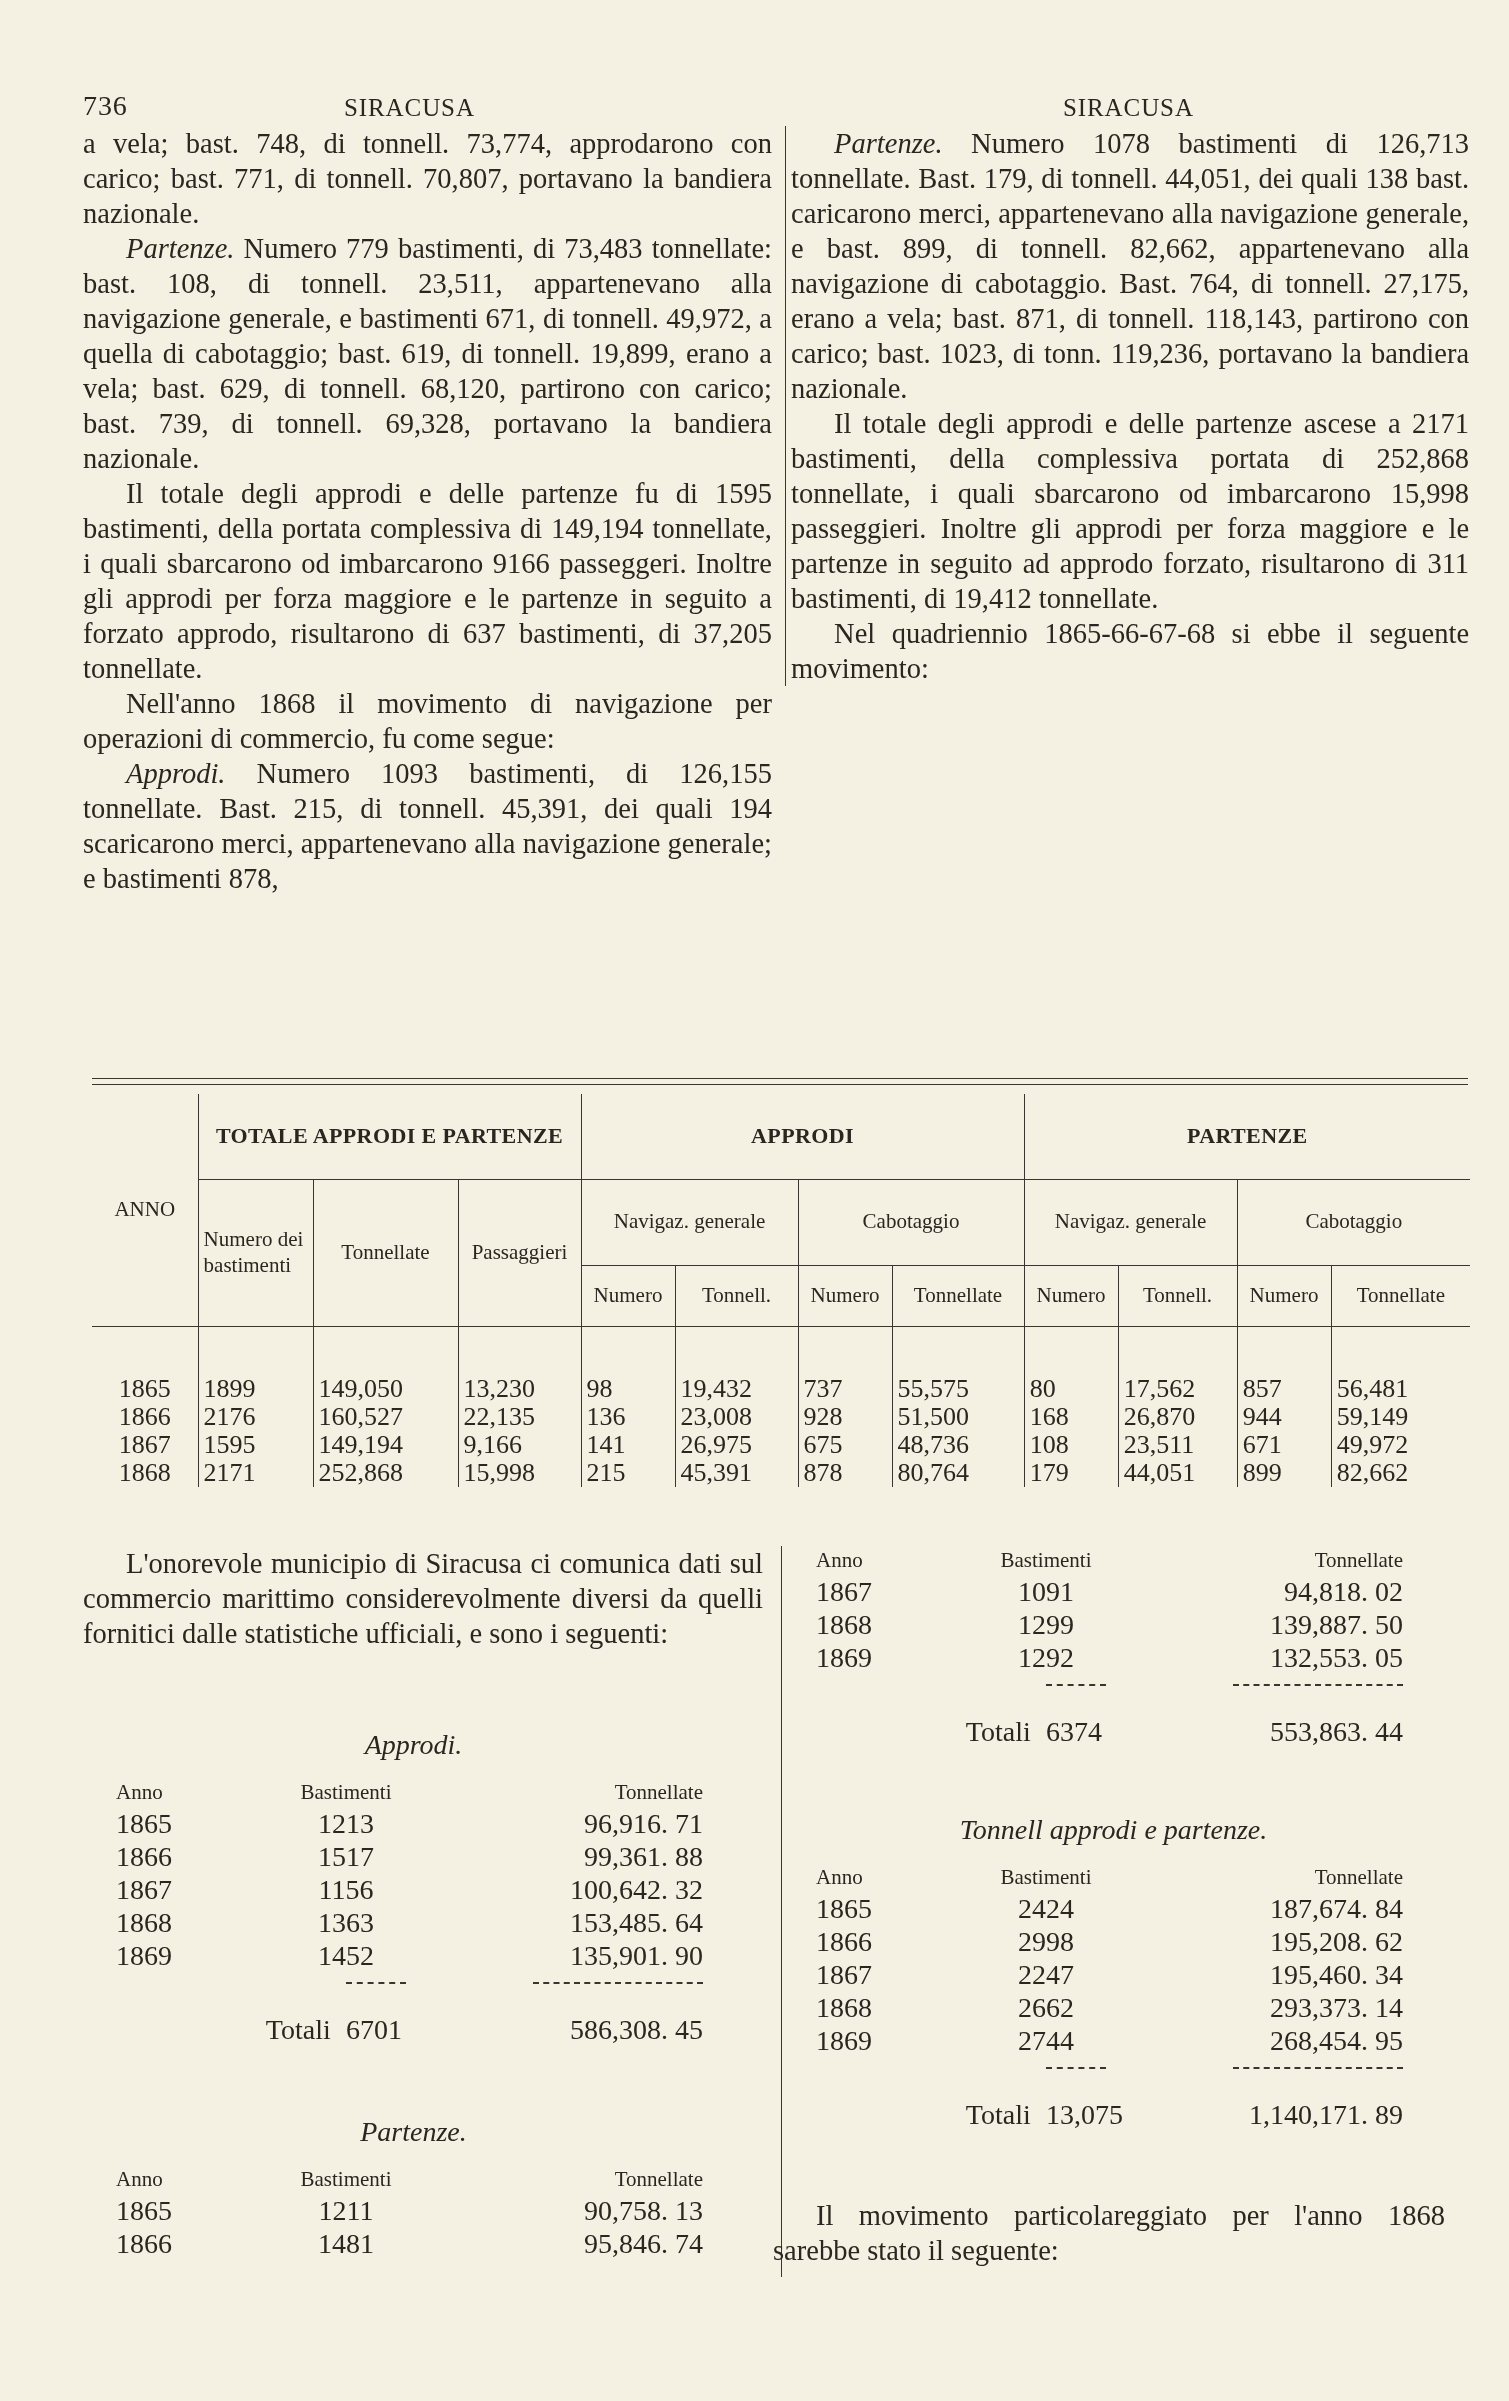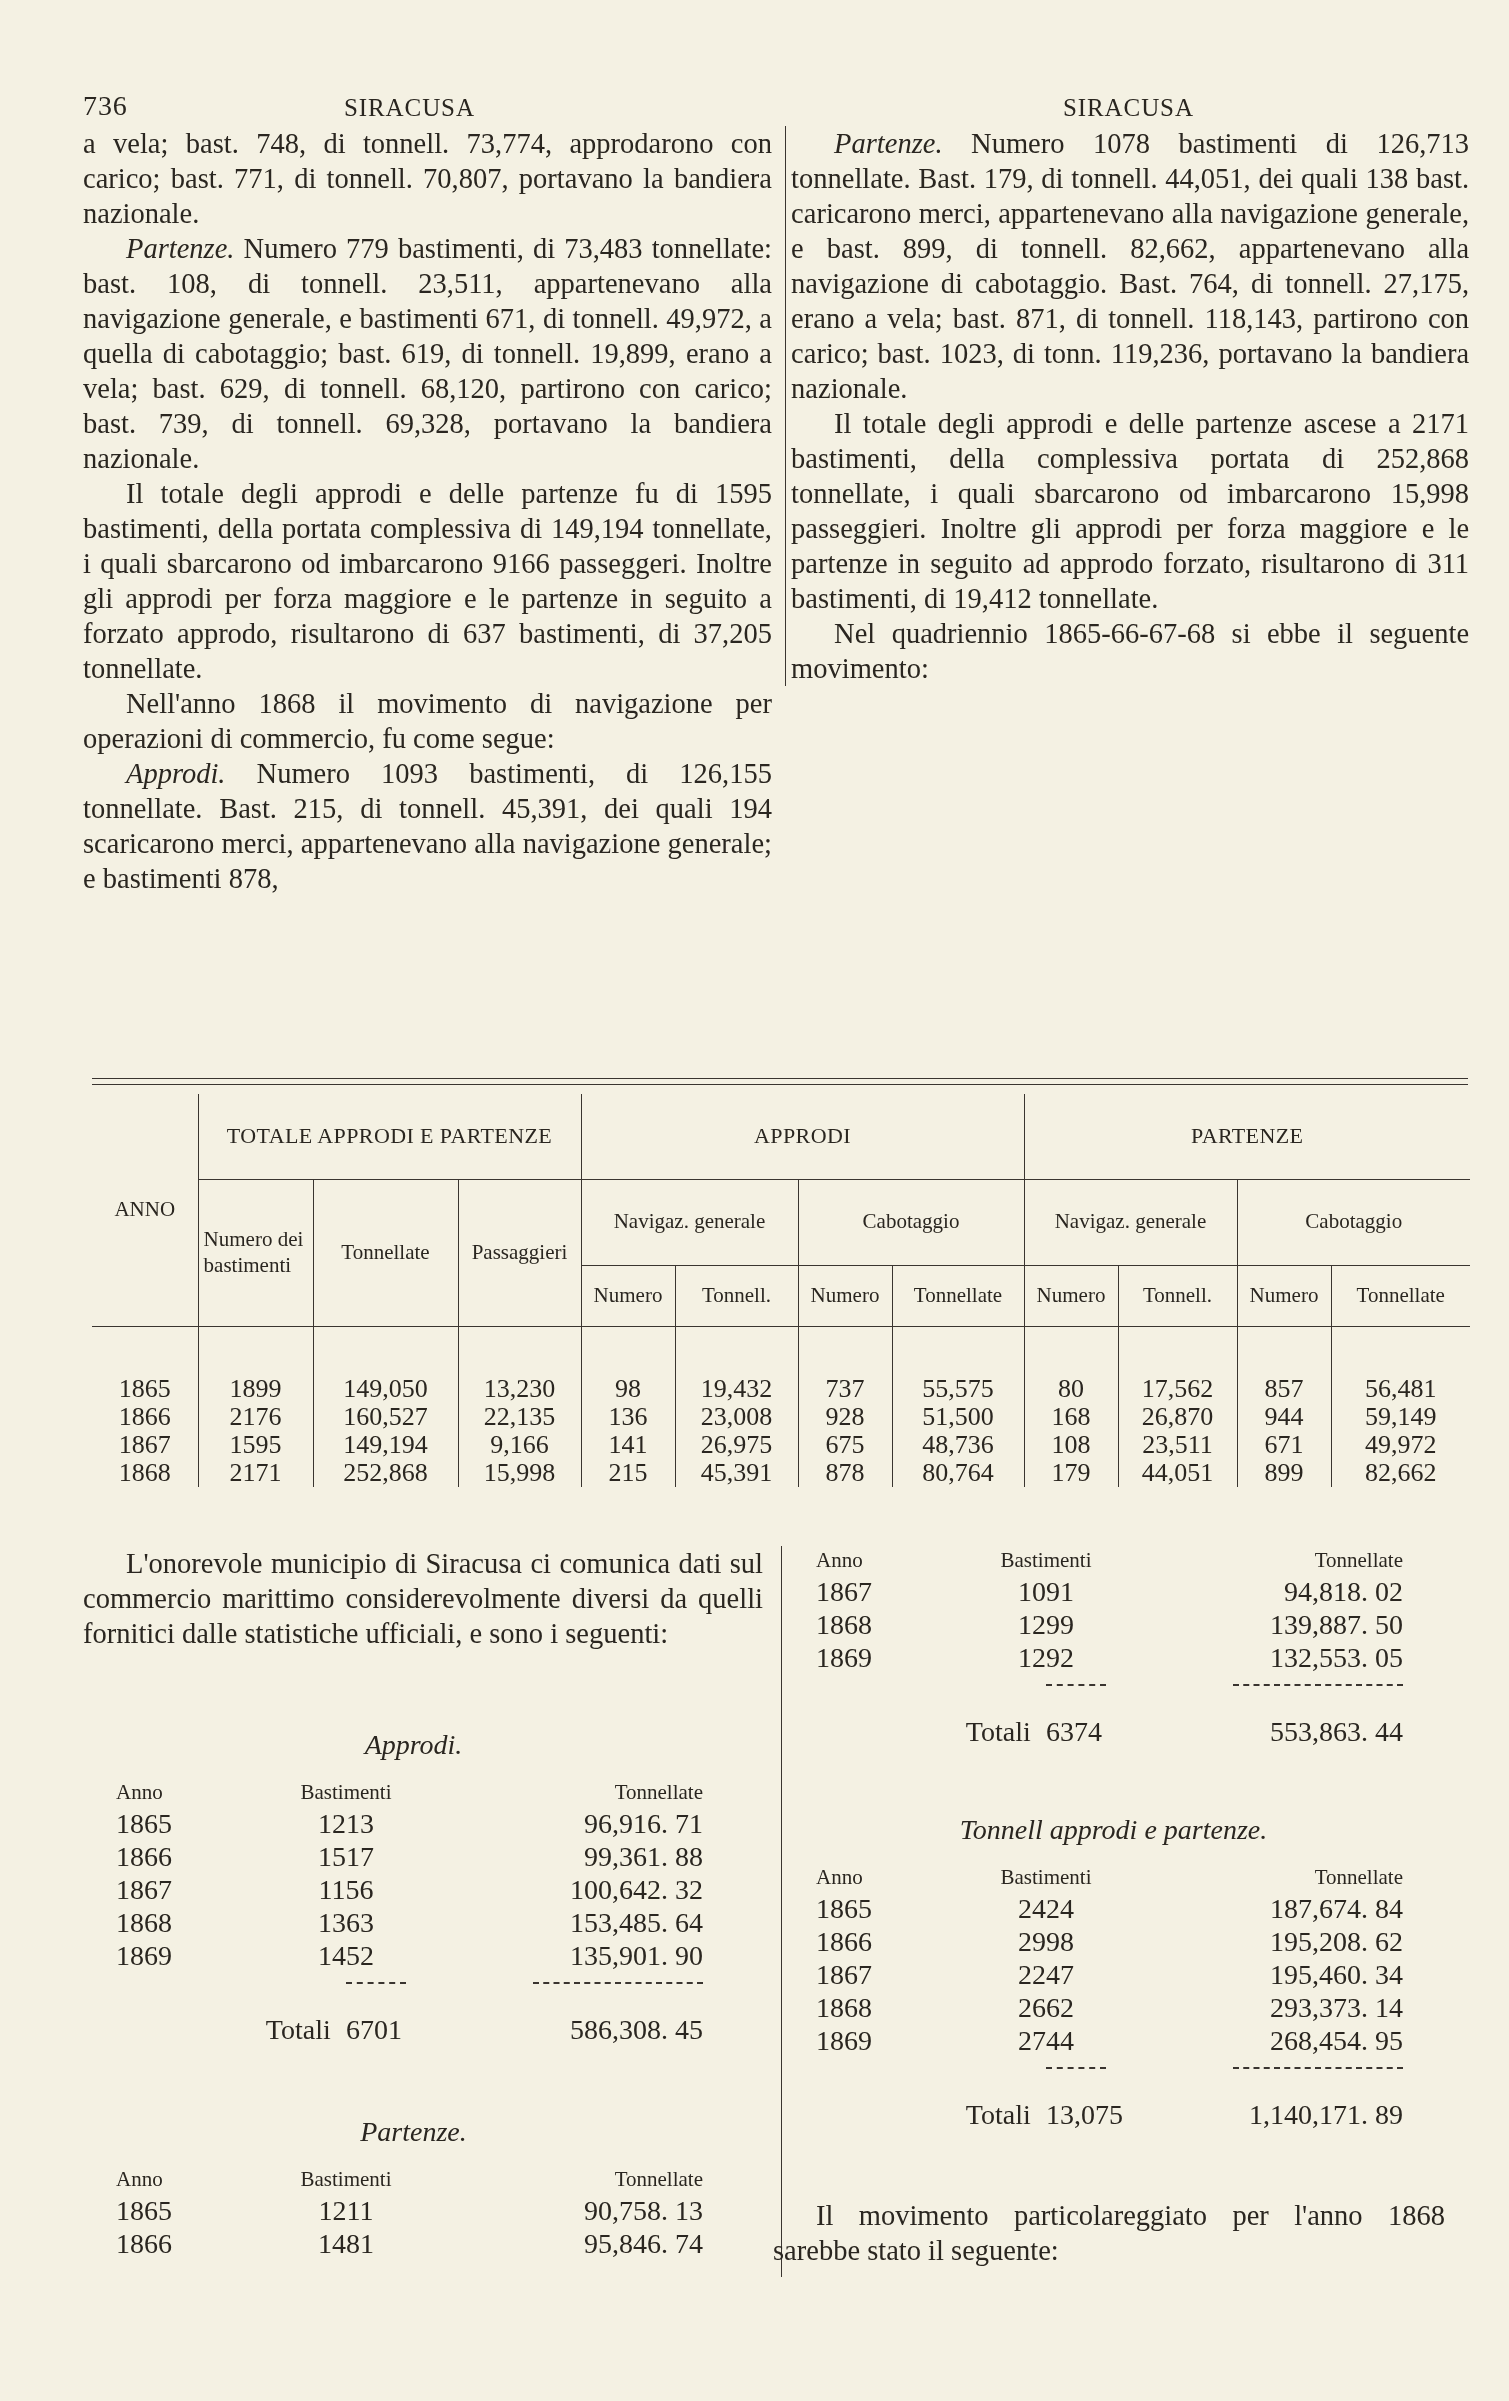--- a/index.html
+++ b/index.html
@@ -27,23 +27,23 @@
   .head-left { left: 344px; }
   .head-right { left: 1063px; }
   i { font-style: italic; }
 
   
   .main-table-wrap { position: absolute; left: 92px; top: 1078px; width: 1376px; }
   .rule-double { border-top: 1.7px solid #3a3530; height: 5.1px; border-bottom: 1.3px solid #3a3530; }
   table.main { border-collapse: collapse; width: 100%; margin-top: 8.5px; table-layout: fixed; }
   table.main th, table.main td { padding: 0 5.1px; font-weight: normal; }
   table.main th { font-size: 21px; line-height: 25.5px; vertical-align: middle; }
-  table.main td { font-size: 26px; line-height: 28px; text-align: center; }
+  table.main td { font-size: 26px; line-height: 28px; text-align: left; }
   table.main .vl { border-left: 1.7px solid #3a3530; }
-  table.main .grp { height: 85px; text-align: center; font-size: 22px; letter-spacing: 0.4px; }
+  table.main .grp { height: 85px; text-align: center; font-size: 22px; letter-spacing: 0.4px; font-weight: bold; }
   table.main .grp-underline { border-bottom: 1.7px solid #3a3530; }
   table.main .sub { height: 85px; text-align: center; }
   table.main .subsub { height: 60px; }
   table.main .sep td { height: 48px; border-top: 1.7px solid #3a3530; }
   table.main td.year { text-align: center; }
   .anno-head { text-align: center; font-size: 21px; }
 
   
   .small-section { position: absolute; }
   .small-title { text-align: center; font-style: italic; font-size: 28px; line-height: 36px; margin: 8.5px 0 15.3px 0; }

